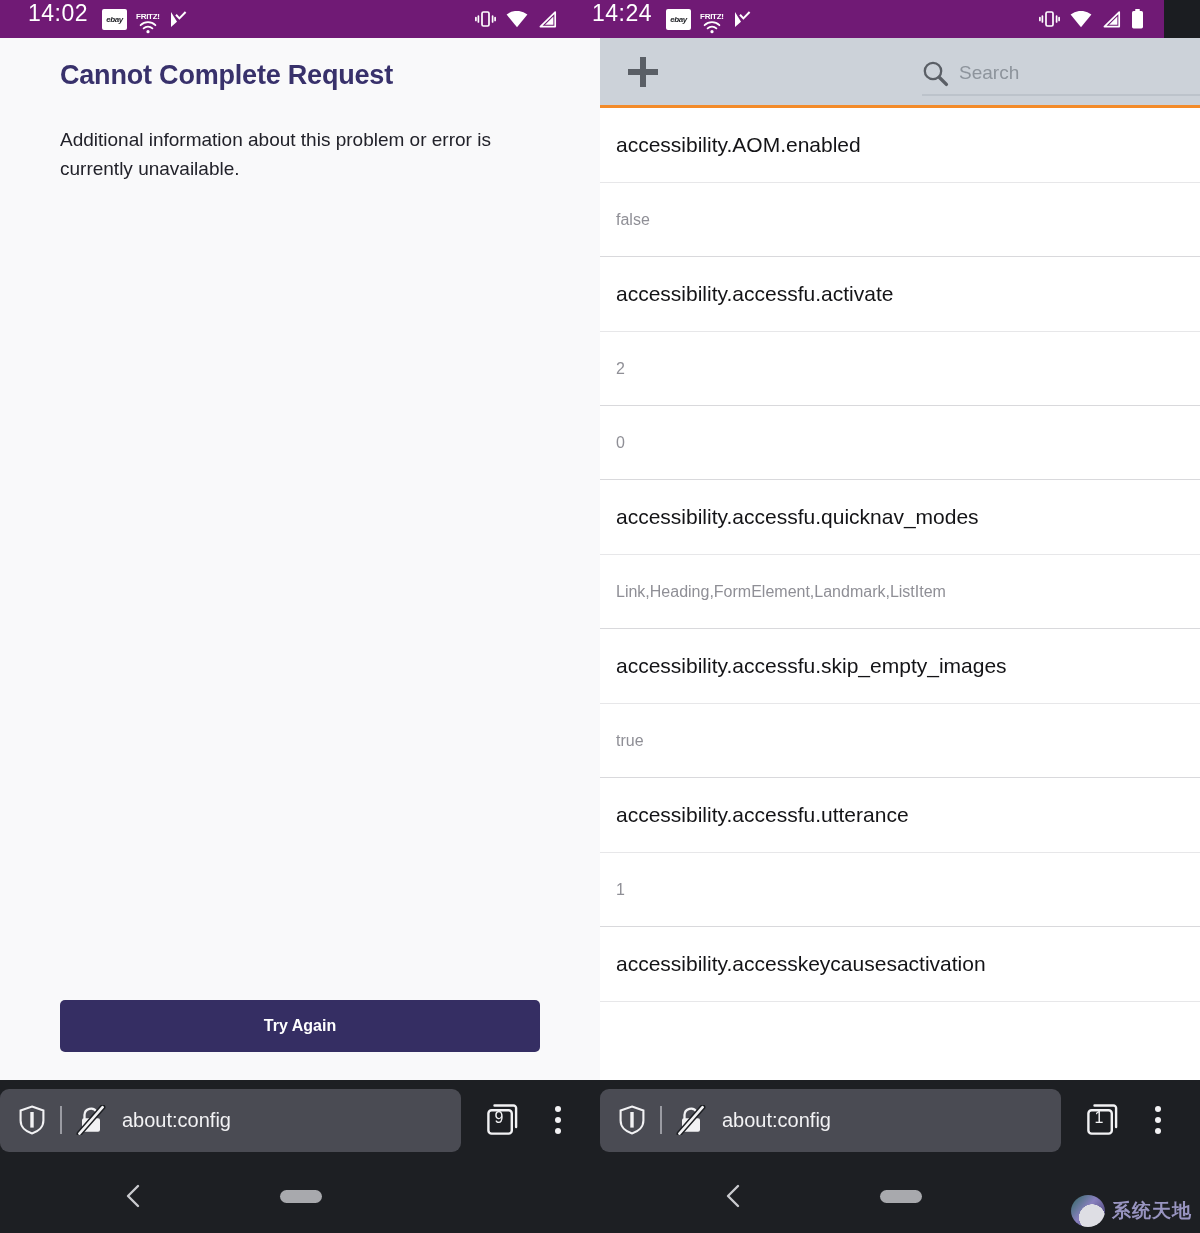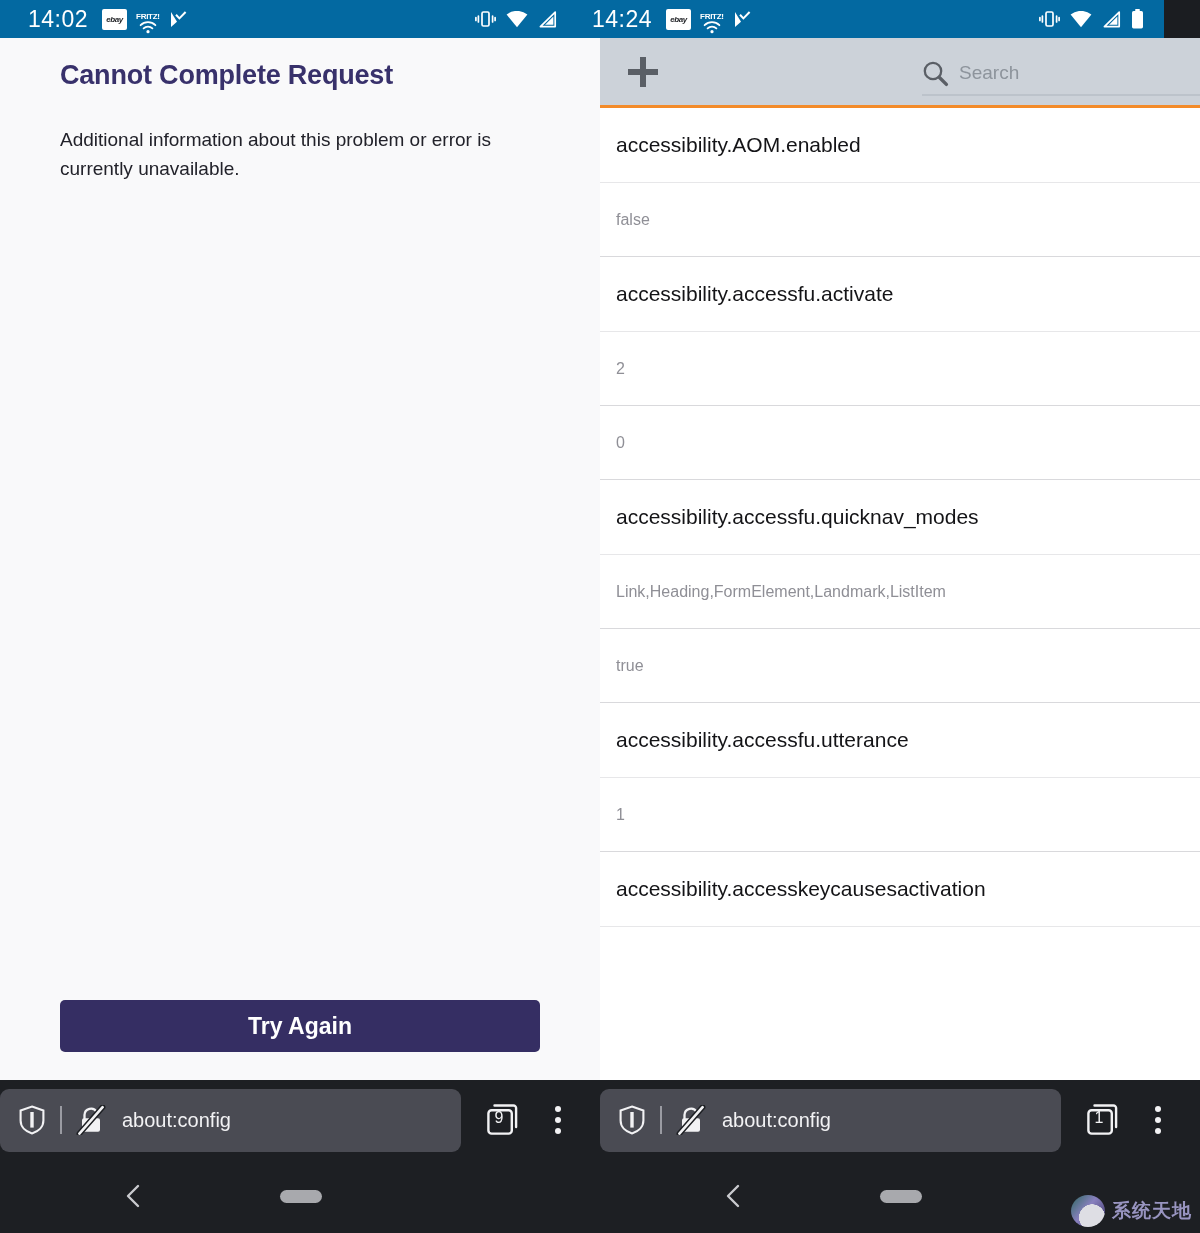--- a/index.html
+++ b/index.html
@@ -7,22 +7,22 @@
     width: 1200px; height: 1233px;
     font-family: "Liberation Sans", sans-serif;
     background: #1b1d21;
     overflow: hidden;
   }
   #screen { position: relative; width: 1200px; height: 1233px; }
 
   
   .statusbar {
     position: absolute; top: 0; height: 38px; width: 600px;
-    background: #0369a1; color: #fff;
-    display: flex; align-items: center;
+    background: #701a75; color: #fff;
+    display: flex; 
   }
   .statusbar.left  { left: 0; }
   .statusbar.right { left: 564px; }
   .sb-clock {
     font-size: 23px; font-weight: 500; letter-spacing: .5px;
     margin-left: 28px; color: #ffffff;
   }
   .sb-icons-left { display: flex; align-items: center; gap: 9px; margin-left: 14px; }
   .sb-icons-right { display: flex; align-items: center; gap: 10px; margin-left: auto; margin-right: 20px; }
   .ico { display: block; }
@@ -48,21 +48,21 @@
   .err-body {
     margin: 34px 60px 0 60px;
     font-size: 19px; line-height: 1.55; color: #22222a;
   }
   .try-again {
     position: absolute; left: 60px; bottom: 28px;
     width: 480px; height: 52px;
     background: #352e63; color: #ffffff;
     border: none; border-radius: 5px;
     font-family: "Liberation Sans", sans-serif;
-    font-size: 23px; font-weight: bold;
+    font-size: 16px; font-weight: bold;
     cursor: pointer;
   }
 
   
   .panel-right {
     position: absolute; left: 600px; top: 38px; width: 600px; height: 1042px;
     background: #ffffff; overflow: hidden;
   }
   .cfg-toolbar {
     height: 70px; background: #ccd2d9;
@@ -281,20 +281,21 @@
       </div>
     </div>
     <div class="cfg-list" id="cfg-list">
         <div class="cfg-row-name">accessibility.AOM.enabled</div>
         <div class="cfg-row-value">false</div>
         <div class="cfg-row-name">accessibility.accessfu.activate</div>
         <div class="cfg-row-value">2</div>
         <div class="cfg-row-value">0</div>
         <div class="cfg-row-name">accessibility.accessfu.quicknav_modes</div>
         <div class="cfg-row-value">Link,Heading,FormElement,Landmark,ListItem</div>
+        <div class="cfg-row-name">accessibility.accessfu.skip_empty_images</div>
         <div class="cfg-row-value">true</div>
         <div class="cfg-row-name">accessibility.accessfu.utterance</div>
         <div class="cfg-row-value">1</div>
         <div class="cfg-row-name">accessibility.accesskeycausesactivation</div>
       </div>
   </div>
 
   <div class="browserbar left">
     <div class="urlbar">
       <span class="url-shield">

